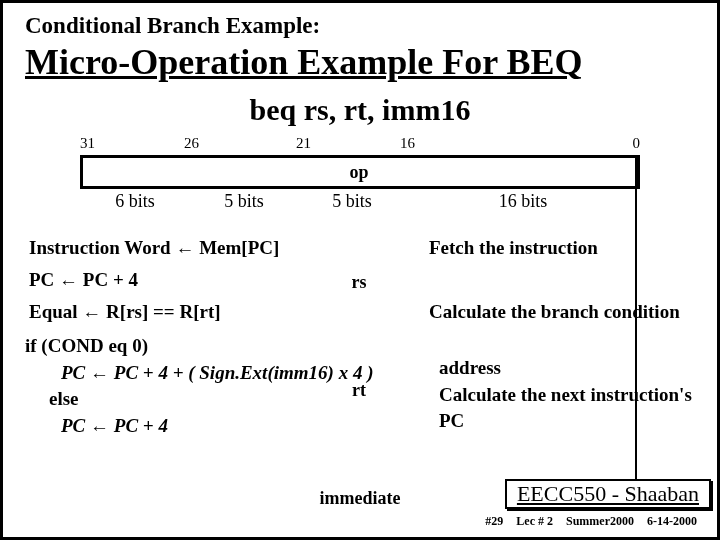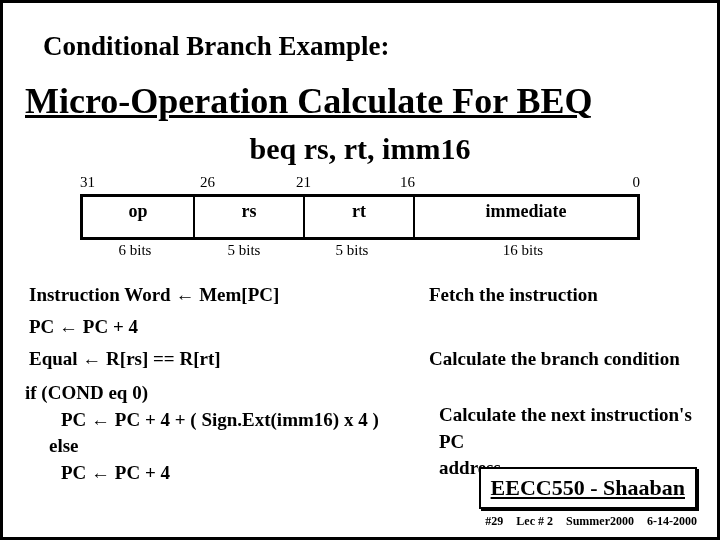--- a/index.html
+++ b/index.html
@@ -13,23 +13,23 @@
   }
   .slide {
     box-sizing: border-box;
     width: 720px;
     height: 540px;
     border: 3px solid #000;
     position: relative;
     padding: 10px 22px 0 22px;
   }
   .supertitle {
-    font-size: 27px;
-    font-weight: bold;
-    margin: 18px;
+    font-size: 23px;
+    font-weight: bold;
+    margin: 0;
   }
   .title {
     font-size: 36px;
     font-weight: bold;
     text-decoration: underline;
     margin: 2px 0 10px 0;
   }
   .syntax {
     font-size: 30px;
     font-weight: bold;
@@ -42,47 +42,48 @@
     margin: 0 auto 24px auto;
     width: 560px;
   }
   .bitlabels {
     position: relative;
     height: 20px;
     font-size: 15px;
   }
   .bitlabels span { position: absolute; top: 0; }
   .bl31 { left: 0; }
-  .bl26 { left: 120px; text-align: center; }
+  .bl26 { left: 104px; text-align: center; }
   .bl21 { left: 216px; }
   .bl16 { left: 320px; }
   .bl0  { right: 0; }
 
   .fields {
     display: flex;
     border: 3px solid #000;
-    height: 46px;
+    height: 34px;
     box-sizing: border-box;
+    flex-direction: column;
   }
   .fields > div {
     text-align: center;
     font-size: 18px;
     font-weight: bold;
     line-height: 28px;
     border-right: 2px solid #000;
   }
   .fields > div:last-child { border-right: none; }
   .fop  { flex: 0 0 110px; }
   .frs  { flex: 0 0 108px; }
   .frt  { flex: 0 0 108px; }
   .fimm { flex: 1 1 auto; }
 
   .sizes {
     display: flex;
-    font-size: 15px;
+    font-size: 18px;
     margin-top: 2px;
   }
   .sizes > div { text-align: center; }
   .sop  { flex: 0 0 110px; }
   .srs  { flex: 0 0 108px; }
   .srt  { flex: 0 0 108px; }
   .simm { flex: 1 1 auto; }
 
   .steps {
     margin-top: 14px;
@@ -100,51 +101,51 @@
   .cond {
     margin-top: 10px;
     font-size: 19px;
     font-weight: bold;
     display: flex;
     line-height: 1.4;
     gap: 14px;
   }
   .cond .left  { flex: 0 0 400px; }
   .cond .right { flex: 1 1 auto; padding-top: 22px; }
-  .ind1 { padding-left: 36px; }
+  .ind1 { padding-left: 36px; font-style: italic; }
   .ind2 { padding-left: 24px; }
 
   .footbox {
     position: absolute;
-    right: 20px;
+    right: 6px;
     bottom: 28px;
     border: 2px solid #000;
     box-shadow: 2px 2px 0 #000;
-    padding: 6px 10px;
+    padding: 0 10px;
     font-size: 22px;
-    font-weight: bold;
+    font-weight: normal;
     background: #fff;
     text-decoration: underline;
   }
   .footline {
     position: absolute;
     right: 20px;
     bottom: 8px;
     font-size: 12px;
     font-weight: bold;
   }
   .footline span { margin-left: 10px; }
 </style>
 </head>
 <body>
 
 <div class="slide">
 
   <div class="supertitle">Conditional Branch Example:</div>
-  <div class="title">Micro-Operation Calculate For  BEQ</div>
+  <div class="title">Micro-Operation Example For  BEQ</div>
   <div class="syntax">beq   rs, rt, imm16</div>
 
   <div class="fmt">
     <div class="bitlabels">
       <span class="bl31">31</span>
       <span class="bl26">26</span>
       <span class="bl21">21</span>
       <span class="bl16">16</span>
       <span class="bl0">0</span>
     </div>
@@ -177,22 +178,22 @@
   </div>
 
   <div class="cond">
     <div class="left">
       <div>if (COND eq 0)</div>
       <div class="ind1">PC  ←   PC + 4 + ( Sign.Ext(imm16) x 4 )</div>
       <div class="ind2">else</div>
       <div class="ind1">PC  ←   PC + 4</div>
     </div>
     <div class="right">
+      <div>address</div>
       <div>Calculate the next instruction's PC</div>
-      <div>address</div>
     </div>
   </div>
 
   <div class="footbox">EECC550 - Shaaban</div>
   <div class="footline">
     <span>#29</span>
     <span>Lec # 2</span>
     <span>Summer2000</span>
     <span>6-14-2000</span>
   </div>

